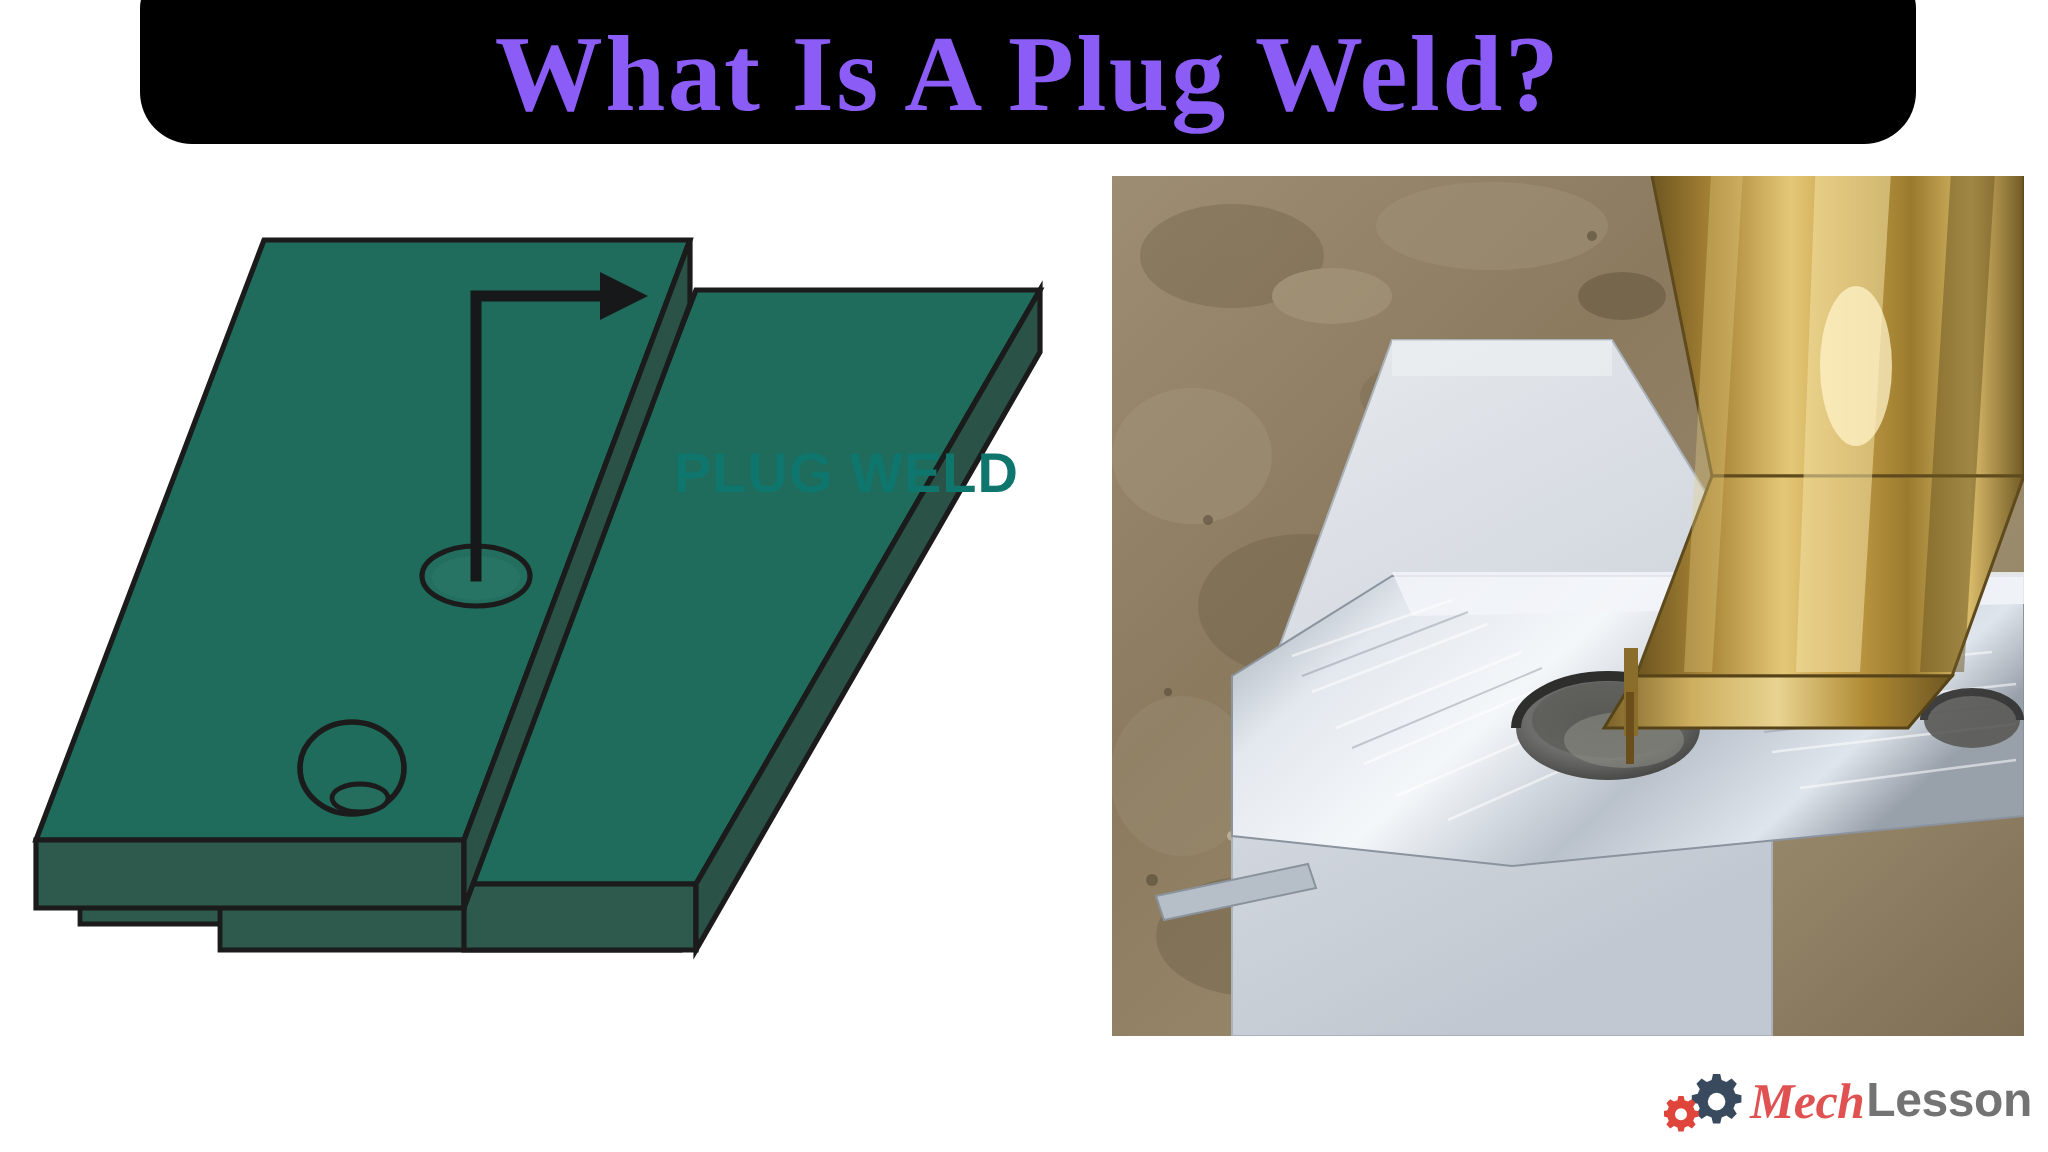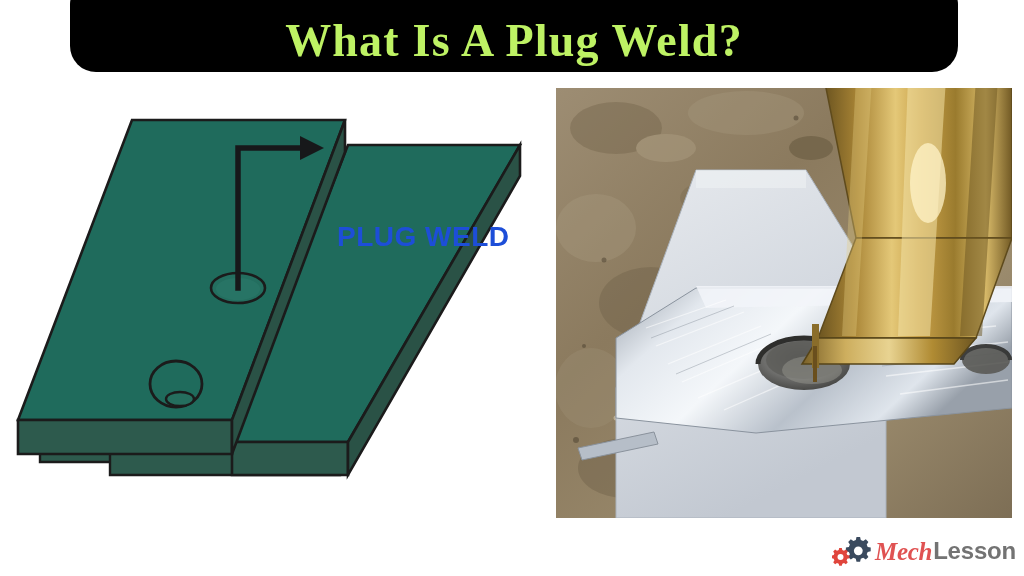--- a/index.html
+++ b/index.html
@@ -25,23 +25,23 @@
     background: #000000;
     border-radius: 18px 18px 26px 26px;
     display: flex;
     align-items: flex-end;
     justify-content: center;
     box-sizing: border-box;
     padding-bottom: 8px;
   }
   .title-text {
     font-family: "Liberation Serif", "DejaVu Serif", serif;
-    font-size: 46px;
+    font-size: 54px;
     font-weight: 700;
-    color: #bef264;
+    color: #8b5cf6;
     letter-spacing: 1.2px;
     line-height: 1;
     white-space: nowrap;
   }
 
   
   .diagram-panel {
     position: absolute;
     left: 0px;
     top: 90px;
@@ -53,21 +53,21 @@
     width: 545px;
     height: 430px;
   }
   .callout-label {
     position: absolute;
     left: 337px;
     top: 131px;
     font-family: "Liberation Sans", sans-serif;
     font-size: 28px;
     font-weight: 700;
-    color: #1d4ed8;
+    color: #0f766e;
     letter-spacing: 0.5px;
     white-space: nowrap;
   }
 
   
   .photo-frame {
     position: absolute;
     left: 556px;
     top: 88px;
     width: 456px;

